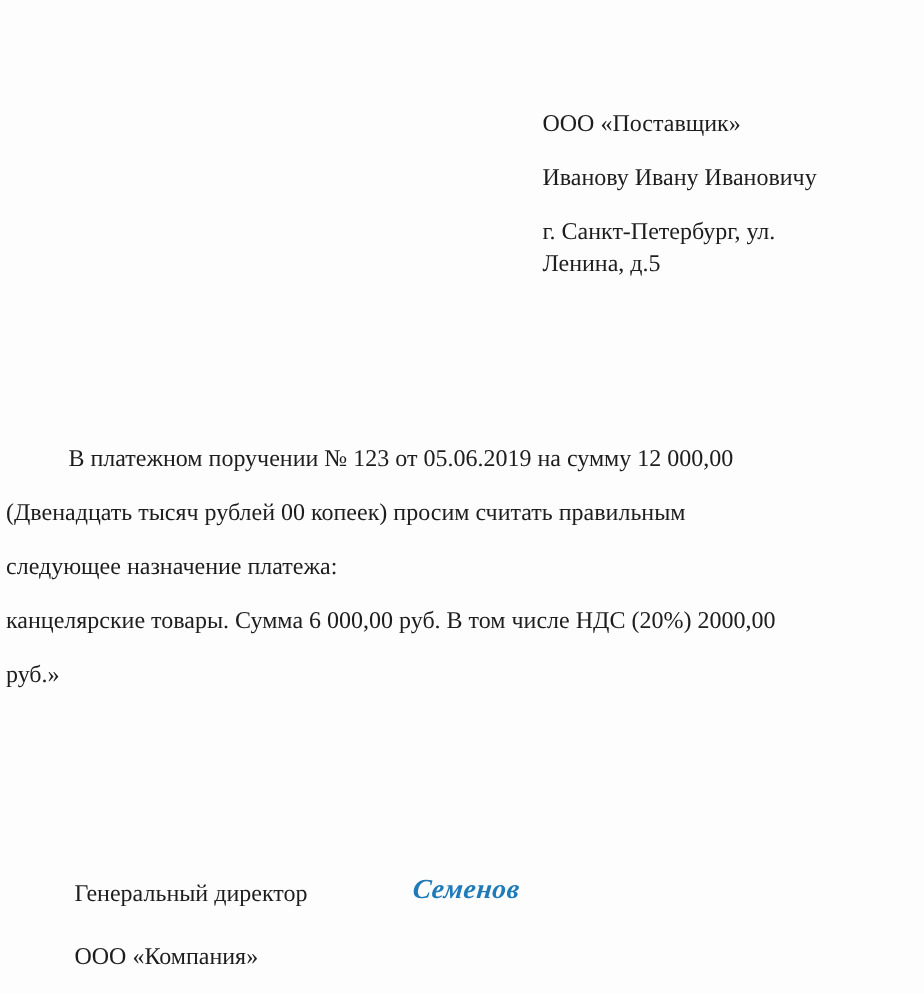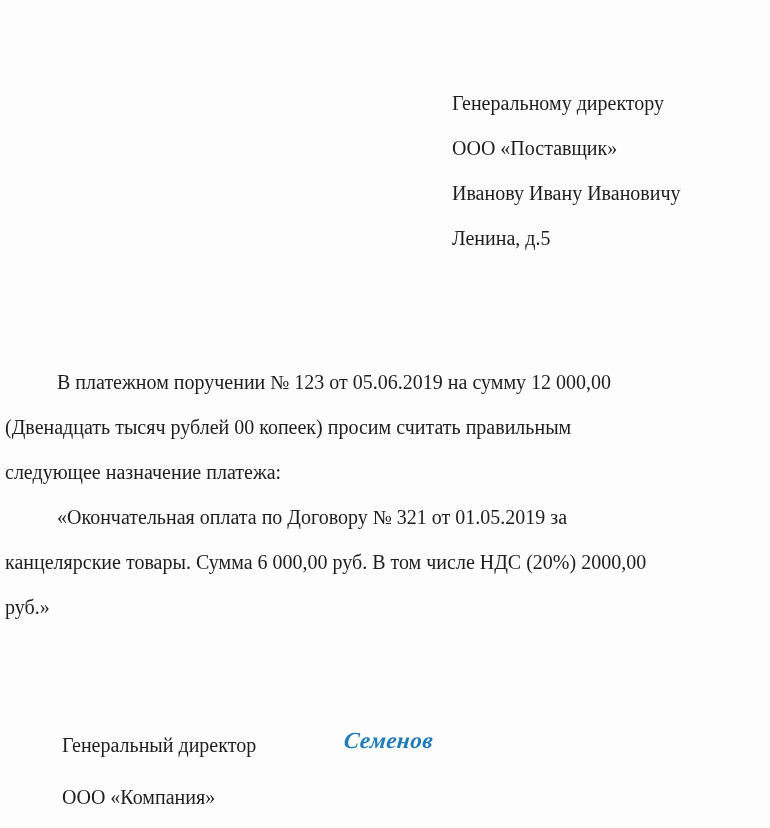--- a/index.html
+++ b/index.html
@@ -92,34 +92,33 @@
     white-space:nowrap;
   }
 </style>
 </head>
 <body>
 
 <div class="page">
 
 
   <div class="recipient">
-    <p class="spaced">Генеральному директору</p>
     <p class="spaced">ООО «Поставщик»</p>
     <p class="spaced">Иванову Ивану Ивановичу</p>
+    <p>г. Санкт-Петербург, ул.</p>
     <p>Ленина, д.5</p>
   </div>
 
   <div class="body-block">
     <div>
       <div class="line indent">В платежном поручении № 123 от 05.06.2019 на сумму 12 000,00</div>
       <div class="line">(Двенадцать тысяч рублей 00 копеек) просим считать правильным</div>
       <div class="line">следующее назначение платежа:</div>
     </div>
     <div>
-      <div class="line indent">«Окончательная оплата по Договору № 321 от 01.05.2019 за</div>
       <div class="line">канцелярские товары. Сумма 6 000,00 руб. В том числе НДС (20%) 2000,00</div>
       <div class="line">руб.»</div>
     </div>
   </div>
 
   <span class="sig-pos">Генеральный директор</span>
 
   <span class="sig-hand">Семенов</span>
 
 

